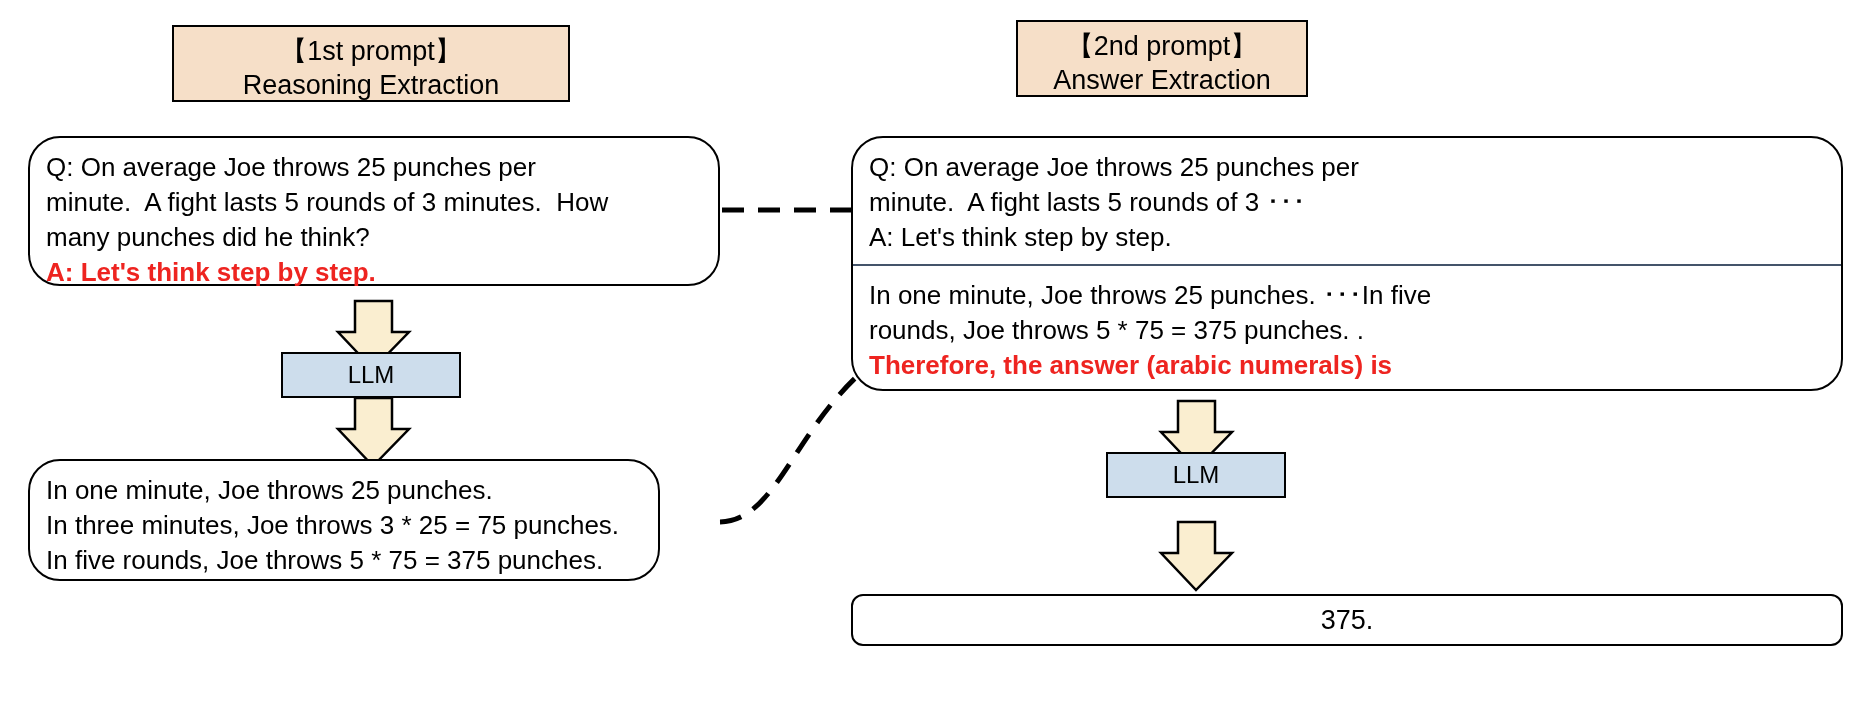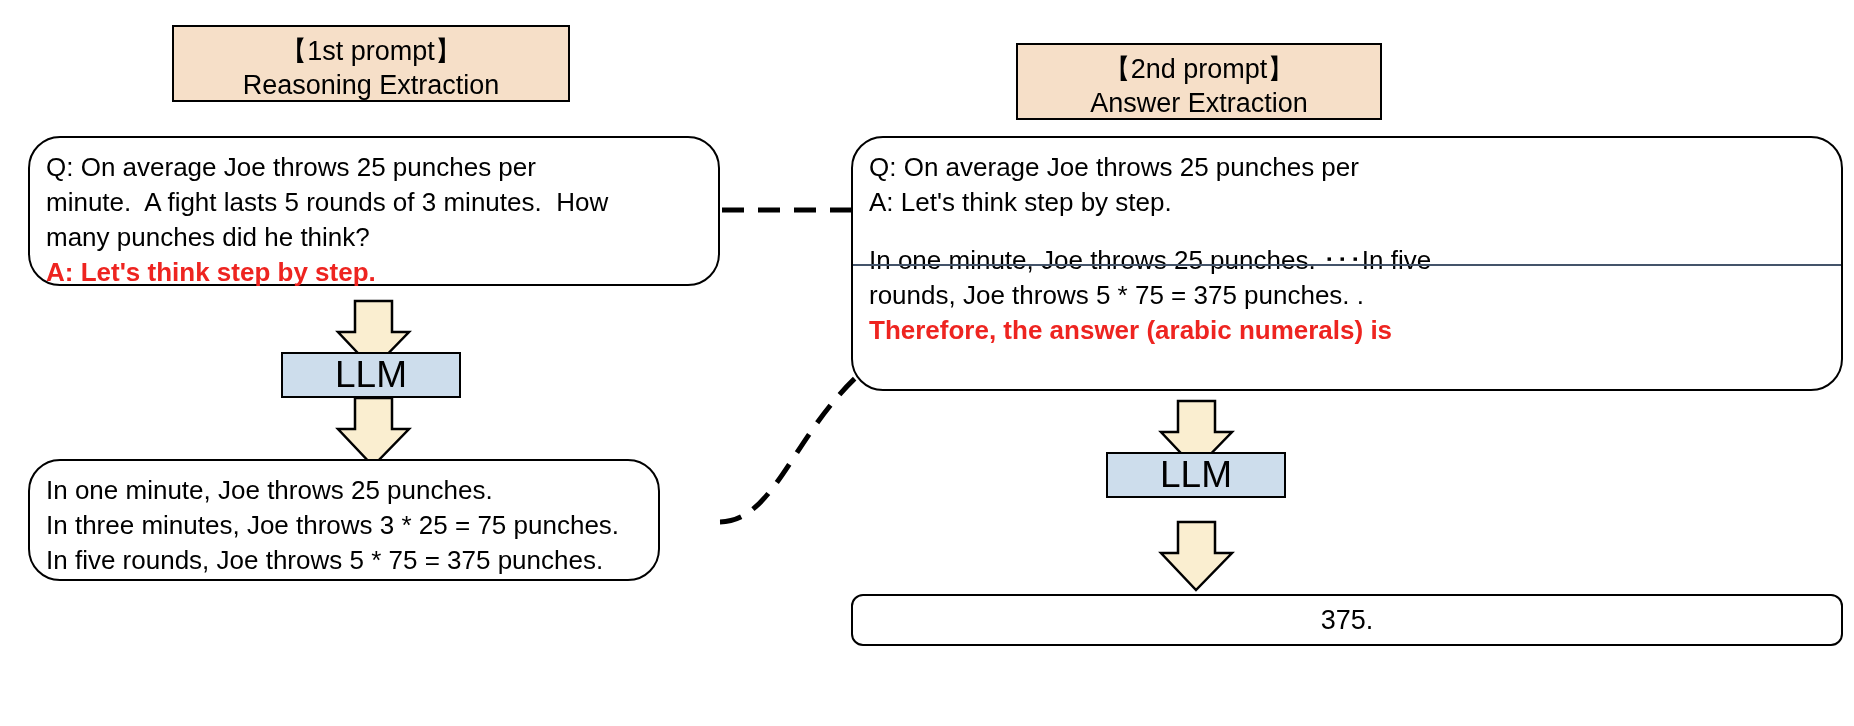--- a/index.html
+++ b/index.html
@@ -76,21 +76,21 @@
 
   
   .llm-box {
     position: absolute;
     background: #cdddec;
     border: 2.5px solid #000000;
     box-sizing: border-box;
     display: flex;
     align-items: center;
     justify-content: center;
-    font-size: 37px;
+    font-size: 24px;
     line-height: 28px;
   }
 
   
   .answer-box {
     position: absolute;
     background: #ffffff;
     border: 2.5px solid #000000;
     border-radius: 12px;
     box-sizing: border-box;
@@ -152,28 +152,29 @@
   <div class="llm-box" style="left:281px; top:352px; width:180px; height:46px;">
     <span>LLM</span>
   </div>
 
   <div class="round-box" style="left:28px; top:459px; width:632px; height:122px;">
     <div class="txt">In one minute, Joe throws 25 punches.</div>
     <div class="txt">In three minutes, Joe throws 3 * 25 = 75 punches.</div>
     <div class="txt">In five rounds, Joe throws 5 * 75 = 375 punches.</div>
   </div>
 
-  <div class="header-box" style="left:1016px; top:43px; width:366px; height:77px;">
+  <div class="header-box" style="left:1016px; top:20px; width:292px; height:77px;">
     <span class="header-line1">【2nd prompt】</span>
     <span class="header-line2">Answer Extraction</span>
   </div>
 
   <div class="round-box" style="left:851px; top:136px; width:992px; height:255px; padding:0;">
     <div style="padding:12px 16px 10px 16px;">
       <div class="txt">Q: On average Joe throws 25 punches per</div>
+      <div class="txt">minute.  A fight lasts 5 rounds of 3 ･･･</div>
       <div class="txt">A: Let's think step by step.</div>
     </div>
     <div class="divider" style="left:0px; top:126px; width:988px;"></div>
     <div style="padding:13px 16px 10px 16px;">
       <div class="txt">In one minute, Joe throws 25 punches. ･･･In five</div>
       <div class="txt">rounds, Joe throws 5 * 75 = 375 punches. .</div>
       <div class="txt red">Therefore, the answer (arabic numerals) is</div>
     </div>
   </div>
 

